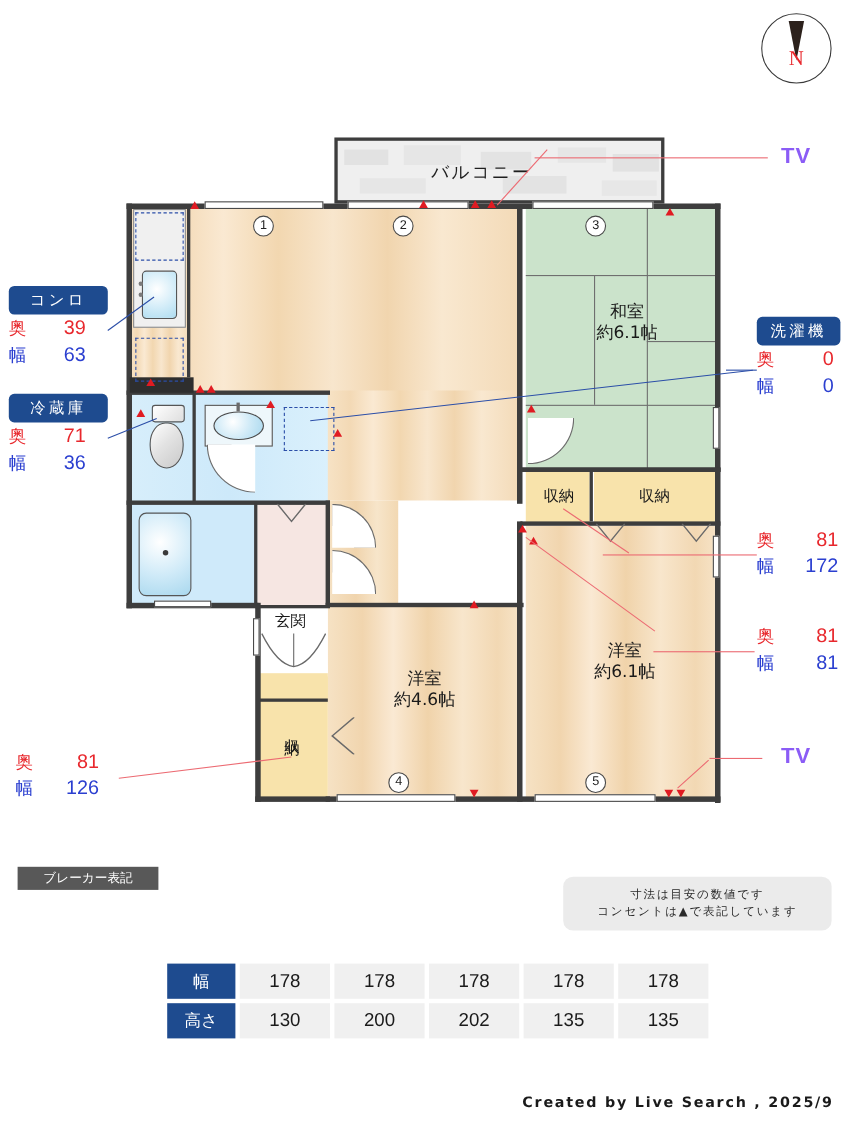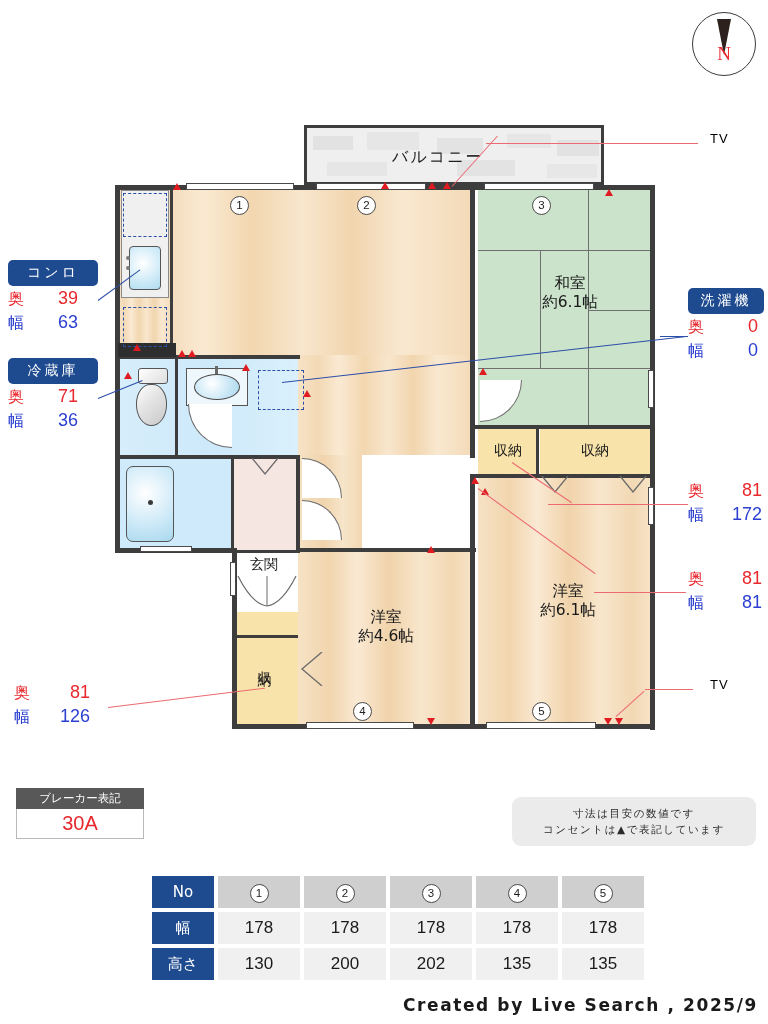--- a/index.html
+++ b/index.html
@@ -156,22 +156,22 @@
              font-family: "Liberation Sans", sans-serif; }
   .k-oku { color: #e8282d; }
   .k-haba { color: #2b3fd0; }
   .v-oku { color: #e8282d; }
   .v-haba { color: #2b3fd0; }
 
   .dimonly { position: absolute; font-family: "DejaVu Sans", sans-serif; }
   .dimonly .row { display: flex; align-items: baseline; }
 
   .tvlabel {
-    position: absolute; color: #000000;
-    font-size: 13px; font-weight: 400;
+    position: absolute; color: #8b5cf6;
+    font-size: 20px; font-weight: 700;
     font-family: "Liberation Sans", sans-serif;
     letter-spacing: 1px;
   }
 
   
   .breaker { position: absolute; left: 16px; top: 788px; width: 128px; }
   .breaker .bhead {
     background: #585858; color: #fff; font-size: 11.5px;
     text-align: center; padding: 3px 0; letter-spacing: 0px;
     font-family: "DejaVu Sans", sans-serif;
@@ -213,21 +213,21 @@
   }
   .curtable td.hdr { background: #cfcfcf; }
   .curtable td.hdr span {
     display:inline-block; width: 19px; height: 19px;
     border: 1.2px solid #4a4a4a; border-radius: 50%;
     background:#fff; font-size: 11.5px; line-height: 17px;
   }
 
   .credit {
     position: absolute; right: 10px; top: 995px;
-    font-size: 17px; color: #1a1a1a; letter-spacing: 1.6px;
+    font-size: 13px; color: #1a1a1a; letter-spacing: 1.6px;
     font-weight: bold;
     font-family: "DejaVu Sans", sans-serif;
   }
 </style>
 </head>
 <body>
 
 <div id="page">
 
   <div class="abs compass">
@@ -489,39 +489,30 @@
       <span class="k k-haba" style="font-size:16px;width:26px;display:inline-block;">幅</span>
       <span class="v v-haba" style="font-size:18px;display:inline-block;min-width:50px;text-align:right;font-family:'Liberation Sans',sans-serif;">126</span>
     </div>
   </div>
 
   <div class="tvlabel" style="left:710px; top:131px;">TV</div>
   <div class="tvlabel" style="left:710px; top:677px;">TV</div>
 
   <div class="breaker">
     <div class="bhead">ブレーカー表記</div>
-    <div class="bval">30A</div>
   </div>
 
   <div class="notebox">
     <div>寸法は目安の数値です</div>
     <div>コンセントは▲で表記しています</div>
   </div>
 
   <div class="curtable">
     <table>
       <tbody>
-          <tr>
-        <th>No</th>
-        <td class="hdr"><span>1</span></td>
-        <td class="hdr"><span>2</span></td>
-        <td class="hdr"><span>3</span></td>
-        <td class="hdr"><span>4</span></td>
-        <td class="hdr"><span>5</span></td>
-      </tr>
       <tr>
         <th>幅</th>
         <td>178</td>
         <td>178</td>
         <td>178</td>
         <td>178</td>
         <td>178</td>
       </tr>
       <tr>
         <th>高さ</th>

